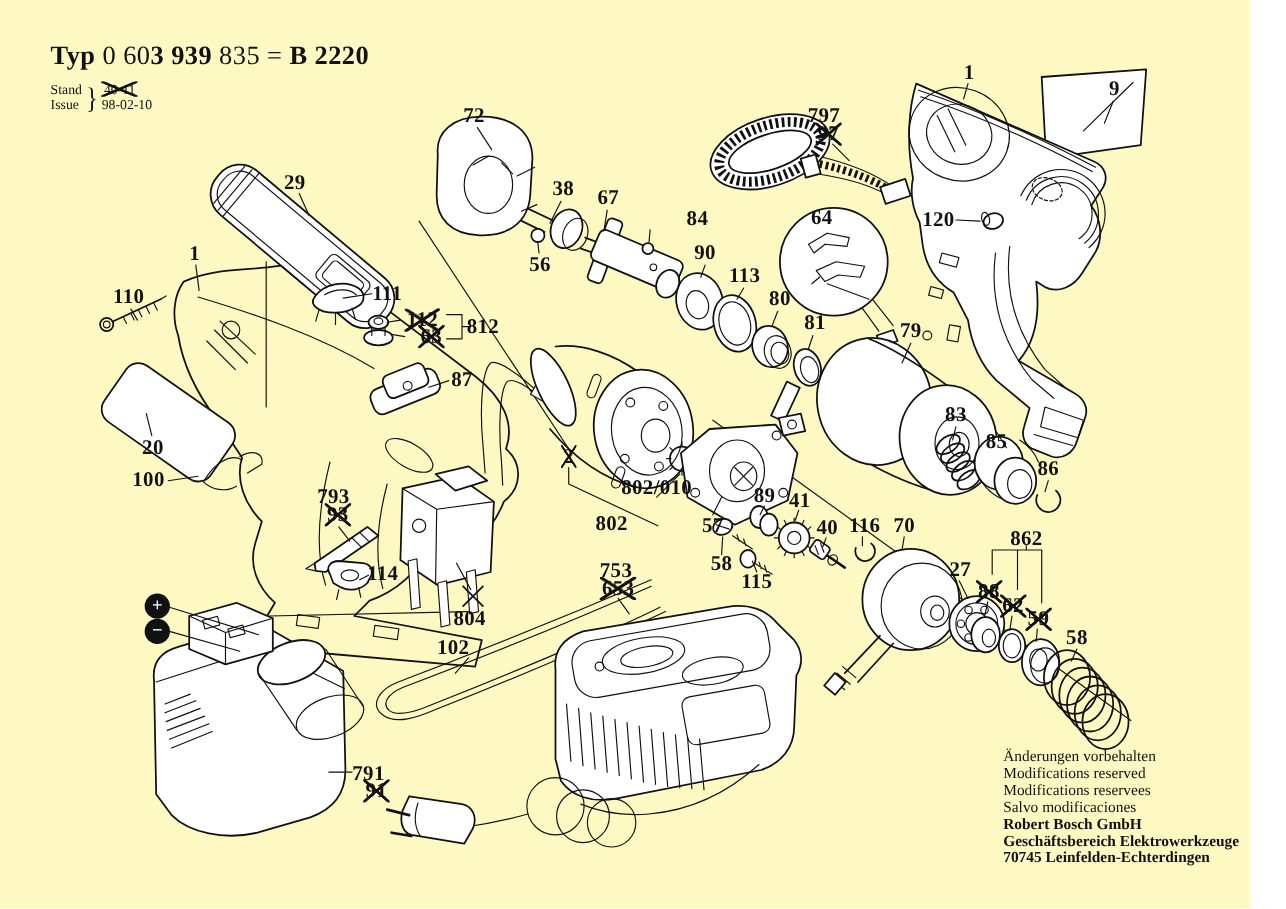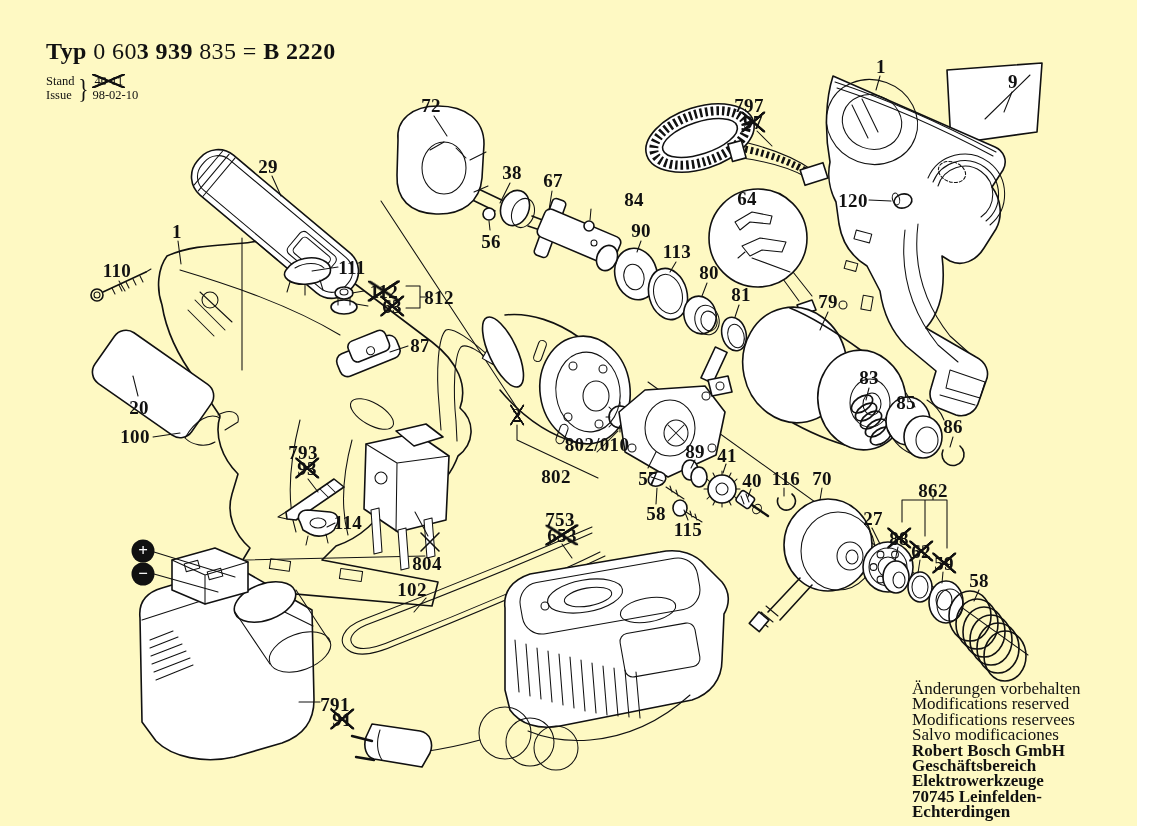--- a/index.html
+++ b/index.html
@@ -27,21 +27,21 @@
   #standblock{position:absolute;left:46px;top:74px;font-size:12.5px;line-height:14px;}
   #standblock .col{display:inline-block;vertical-align:top;}
   #brace{font-size:27px;font-weight:normal;vertical-align:top;display:inline-block;
          transform:scaleX(.8);margin:0 2px 0 3px;line-height:30px;}
   .old-date{display:inline-block;
      background:
        linear-gradient(to top right, transparent 44%, #111 47%, #111 53%, transparent 56%),
        linear-gradient(to bottom right, transparent 44%, #111 47%, #111 53%, transparent 56%);
      padding:0 2px;}
   
-  #footer{position:absolute;left:912px;top:681px;font-size:17px;line-height:15.4px;}
+  #footer{position:absolute;left:912px;top:681px;font-size:14px;line-height:15.4px;}
   #footer .bold{font-weight:bold;}
   
   .pol{position:absolute;width:23px;height:23px;border-radius:50%;background:#111;color:#fff;
        font-size:17px;font-weight:bold;text-align:center;line-height:22px;
        transform:translate(-50%,-50%);}
 </style>
 </head>
 <body>
 
 <div id="page">

